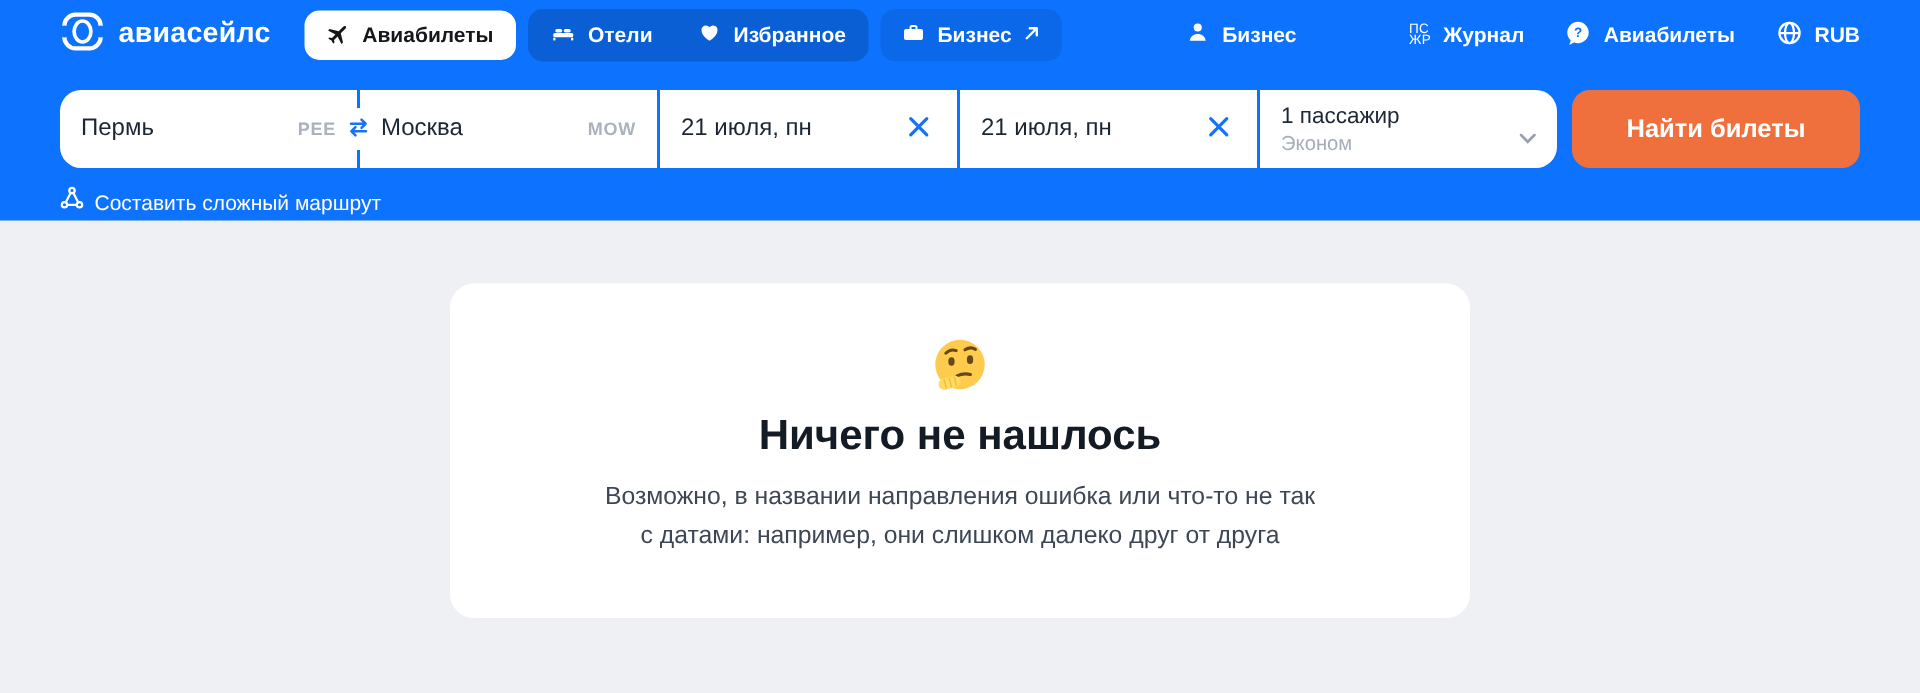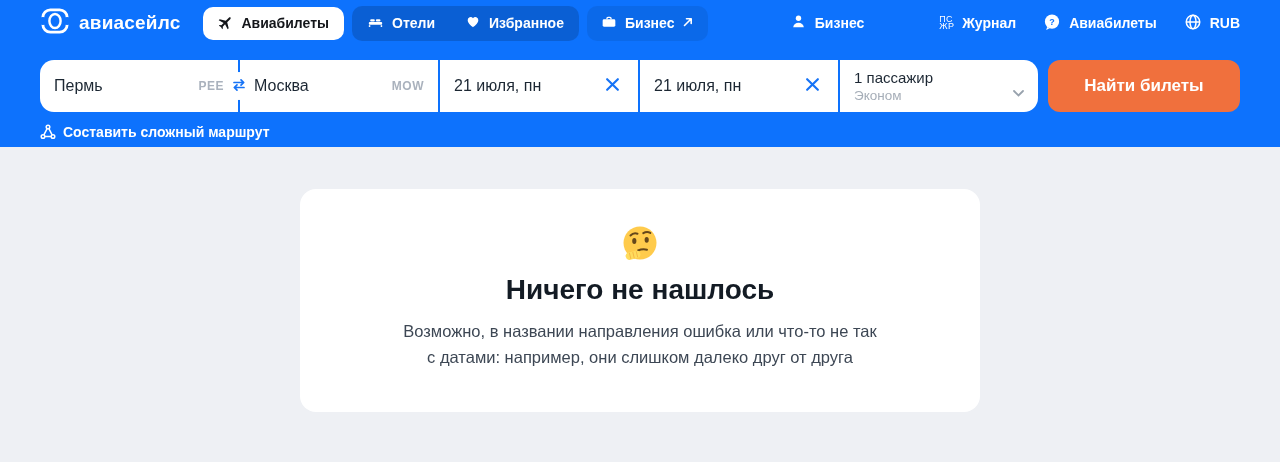--- a/index.html
+++ b/index.html
@@ -45,22 +45,22 @@
     border-radius:50%; background:#fff; border:none; display:flex; align-items:center;
     justify-content:center; cursor:pointer; z-index:3; }
   .pax { flex-direction:column; align-items:flex-start; justify-content:center; gap:2px; }
   .pax-count { font-size:15px; color:#1c2733; }
   .pax-class { font-size:13.5px; color:#a6aeb8; }
   .pax-chevron { position:absolute; right:14px; top:calc(50% - 3px); }
 
   .submit-btn { width:192px; margin-left:10px; background:#f0703d; border:none; border-radius:12px;
     color:#fff; font-family:inherit; font-size:17px; font-weight:700; cursor:pointer; }
 
-  .complex-route { display:flex; align-items:flex-start; gap:7px; margin:12px 40px 0; color:#fff;
-    font-size:14px; font-weight:700; cursor:pointer; width:max-content; }
+  .complex-route { display:flex; align-items:flex-end; gap:7px; margin:12px 40px 0; color:#fff;
+    font-size:14px; font-weight:400; cursor:pointer; width:max-content; }
 
   
   .main { height:316px; }
   .card { width:680px; margin:42px auto 0; background:#fff; border-radius:16px;
     padding:36px 40px 42px; text-align:center; }
   .emoji-wrap { display:flex; justify-content:center; }
   .empty-title { font-size:28px; font-weight:700; color:#131b24; margin-top:13px; }
   .empty-desc { font-size:16.5px; color:#3d4754; margin-top:12px; line-height:1.58; }
 </style>
 </head>

